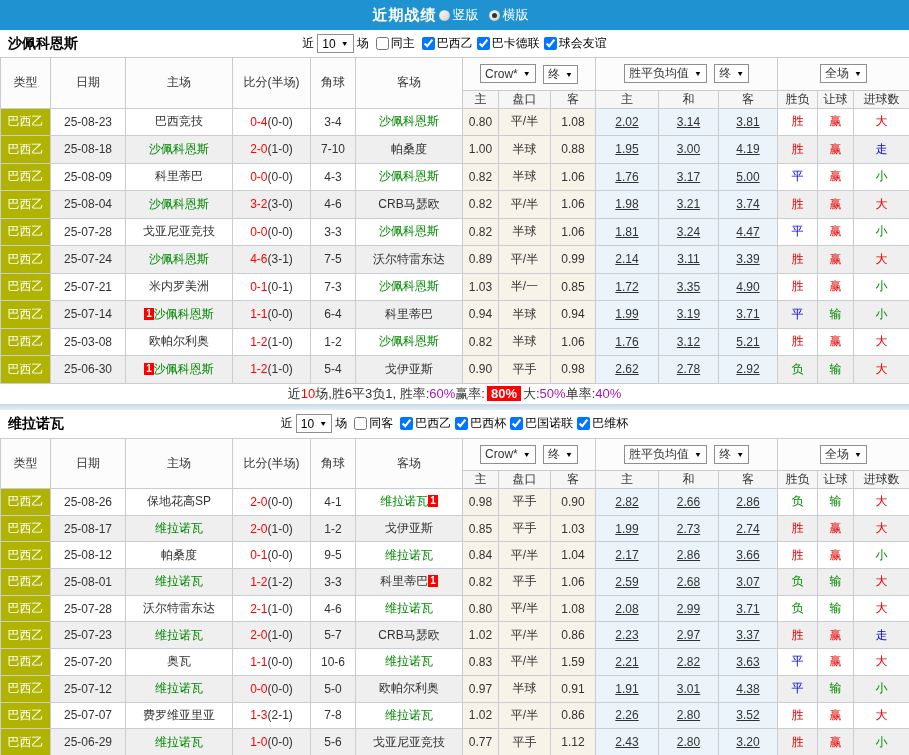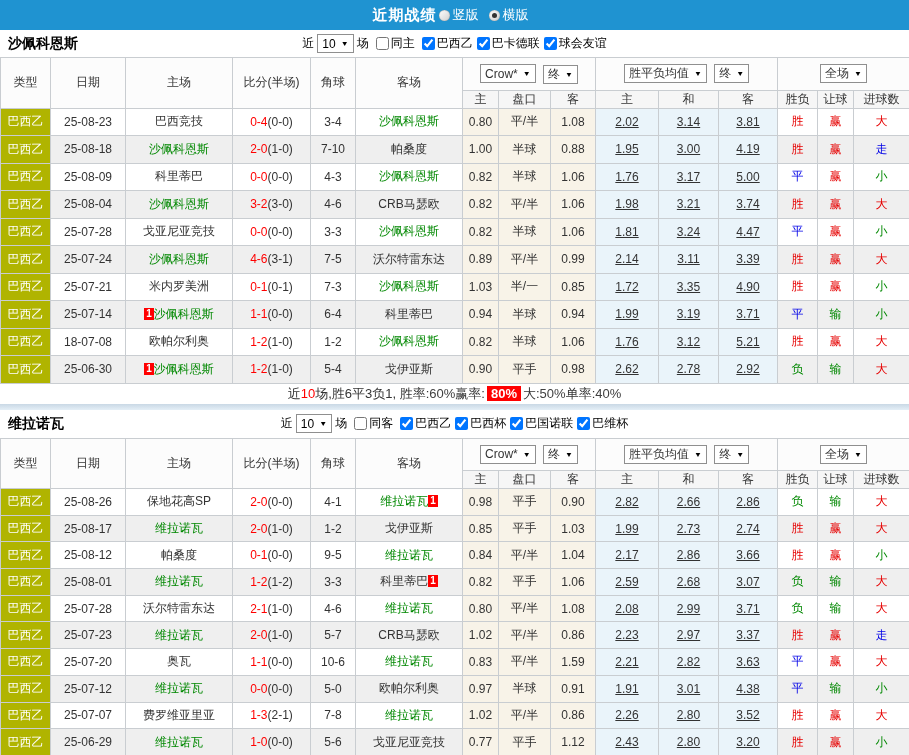--- a/index.html
+++ b/index.html
@@ -48,21 +48,21 @@
   .t-dark  { color:#333; }
   .score-main { color:#ff0000; }
   .half { color:#333; }
   .team-link { cursor:pointer; }
   .badge { display:inline-block; background:#ff0000; color:#fff; font-size:10px; font-weight:bold;
     line-height:12px; padding:0 2px; vertical-align:1px; }
 
   
   .summary { height:20px; display:flex; align-items:center; justify-content:center; font-size:13px; color:#333; }
   .summary .seg-red { color:#ff0000; }
-  .summary .seg-blue { color:#404040; }
+  .summary .seg-blue { color:#a21caf; }
   .summary .seg-hl { background:#ff0000; color:#fff; font-weight:bold; padding:0 4px; margin:0 2px; }
 
   .divider { height:6px; background:linear-gradient(#c9d8e5,#e4eff7); }
 </style>
 </head>
 <body>
 
 <div class="page">
 
   <div class="titlebar">
@@ -296,21 +296,21 @@
           <td class="c-crow">0.94</td>
           <td class="c-avg">1.99</td>
           <td class="c-avg">3.19</td>
           <td class="c-avg">3.71</td>
           <td class="t-blue">平</td>
           <td class="t-green">输</td>
           <td class="t-green">小</td>
         </tr>
         <tr>
           <td class="c-type">巴西乙</td>
-          <td>18-07-08</td>
+          <td>25-03-08</td>
           <td><span class="t-dark team-link">欧帕尔利奥</span></td>
           <td><span class="score-main">1-2</span><span class="half">(1-0)</span></td>
           <td>1-2</td>
           <td><span class="t-green team-link">沙佩科恩斯</span></td>
           <td class="c-crow">0.82</td>
           <td class="c-crow">半球</td>
           <td class="c-crow">1.06</td>
           <td class="c-avg">1.76</td>
           <td class="c-avg">3.12</td>
           <td class="c-avg">5.21</td>

